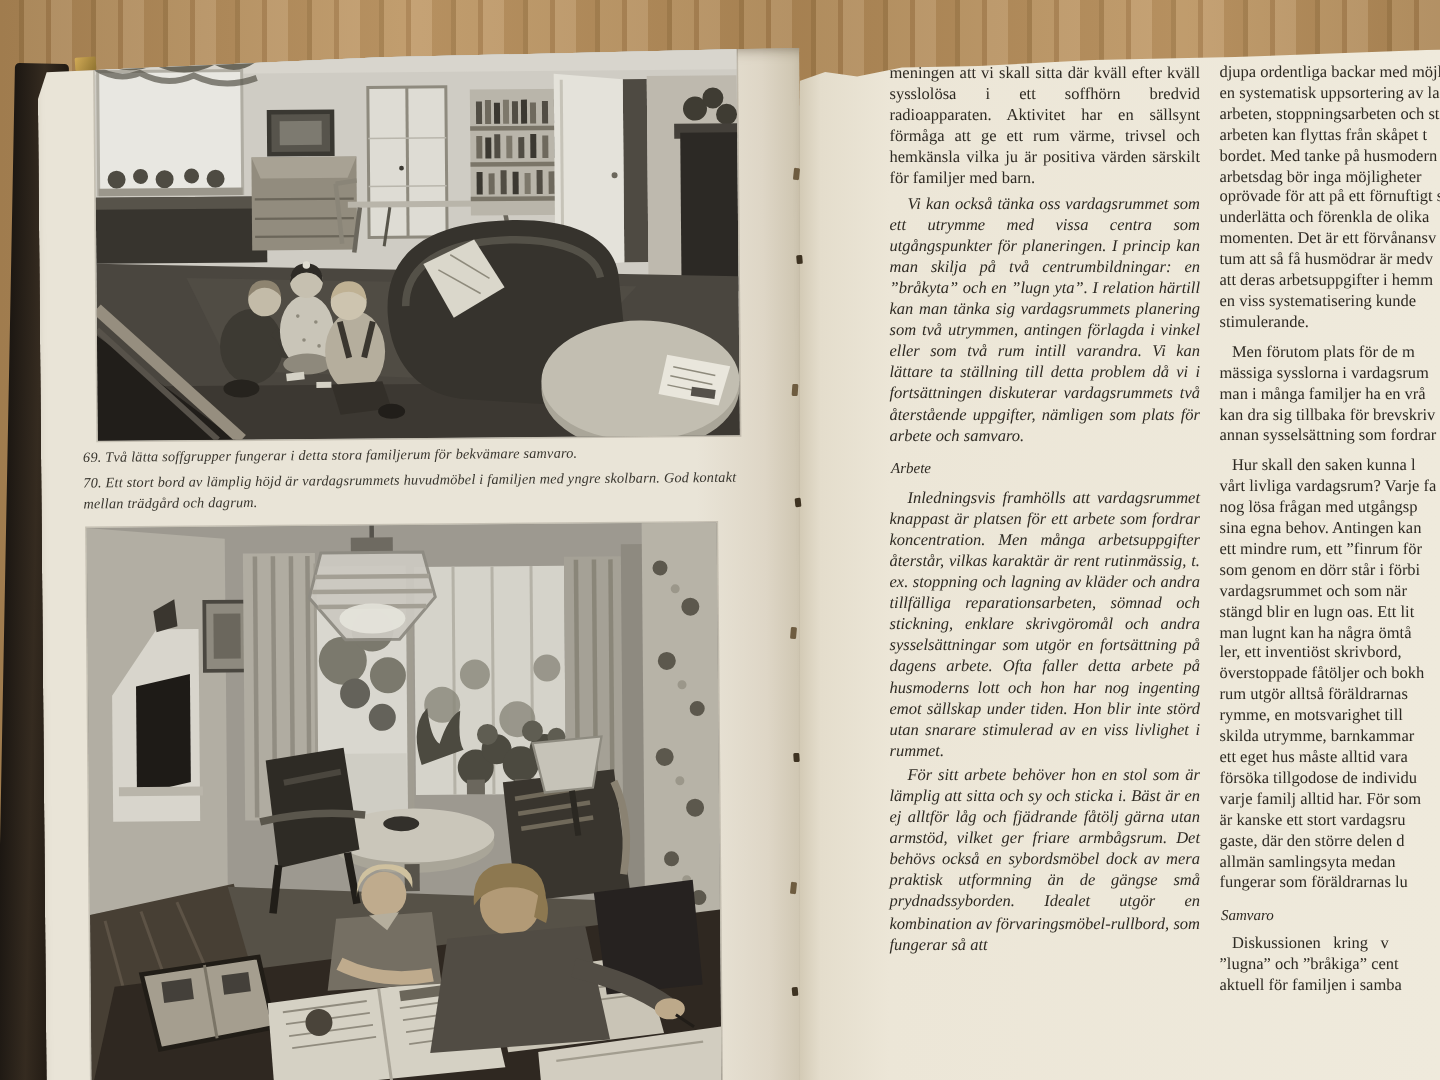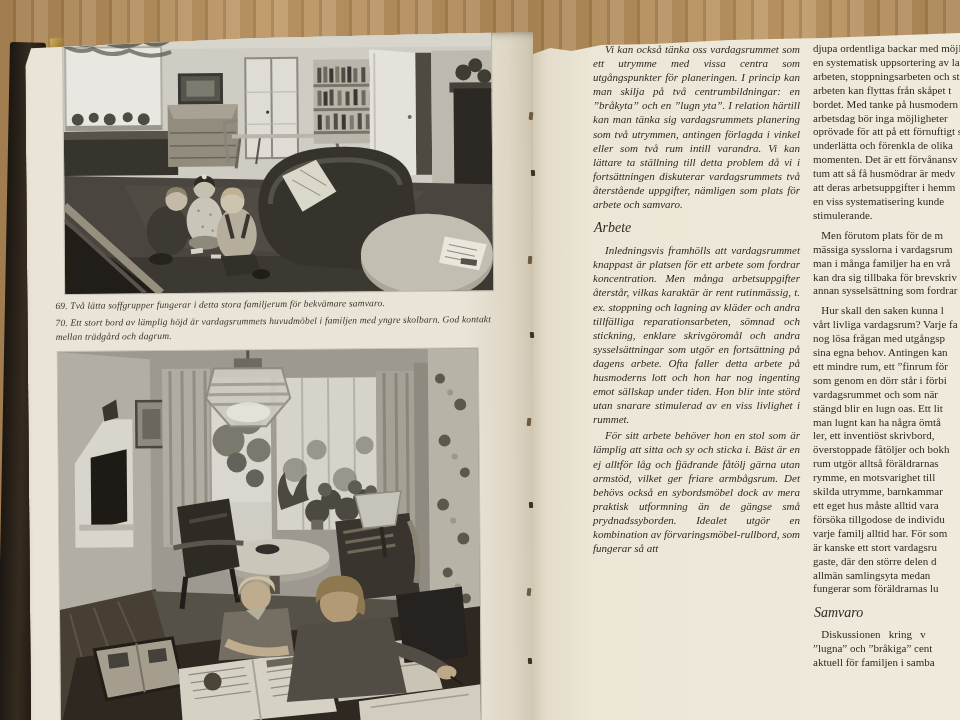--- a/index.html
+++ b/index.html
@@ -48,21 +48,21 @@
     letter-spacing:.15px;
   }
   .cap69{top:264px;}
   .cap70{top:281px;}
   
   .col{position:absolute;color:#2e2a23;font-size:11px;}
   .col1{left:60px;top:12px;width:207px;}
   .col1 .para{margin:0 0 2px;text-align:justify;line-height:14.1px;hyphens:none;}
   .para.indent{text-indent:12px;font-style:italic;}
   .subhead{
-    font-style:italic;font-weight:normal;font-size:14px;color:#2e2a23;
+    font-style:italic;font-weight:normal;font-size:10px;color:#2e2a23;
     margin:9px 0 7px 1px;
   }
   .col2{left:280px;top:12px;width:230px;}
   .col2 .lineblock{margin:0 0 6px;}
   .tline{white-space:pre;line-height:13.9px;}
   
   .stitch{position:absolute;width:4px;height:8px;background:#6e5c40;border-radius:1px;}
   .stitch.dark{background:#3e3322;height:6px;}
 </style>
 </head>
@@ -384,20 +384,21 @@
         <polygon points="238,276 330,268 346,344 226,352" fill="#514c44"></polygon>
         <path d="M322,296 q40,10 62,26" stroke="#514c44" stroke-width="13" fill="none"></path>
         <ellipse cx="386" cy="324" rx="10" ry="7" fill="#bda98a"></ellipse>
         <line x1="390" y1="328" x2="402" y2="336" stroke="#211d18" stroke-width="2"></line>
       </svg>
     </figure>
   </div>
 
   <div class="page right-page">
     <div class="col col1">
+      <p class="para">meningen att vi skall sitta där kväll efter kväll sysslolösa i ett soffhörn bredvid radioapparaten. Aktivitet har en sällsynt förmåga att ge ett rum värme, trivsel och hemkänsla vilka ju är positiva värden särskilt för familjer med barn.</p>
       <p class="para indent">Vi kan också tänka oss vardagsrummet som ett utrymme med vissa centra som utgångspunkter för planeringen. I princip kan man skilja på två centrumbildningar: en ”bråkyta” och en ”lugn yta”. I relation härtill kan man tänka sig vardagsrummets planering som två utrymmen, antingen förlagda i vinkel eller som två rum intill varandra. Vi kan lättare ta ställning till detta problem då vi i fortsättningen diskuterar vardagsrummets två återstående uppgifter, nämligen som plats för arbete och samvaro.</p>
       <h3 class="subhead">Arbete</h3>
       <p class="para indent">Inledningsvis framhölls att vardagsrummet knappast är platsen för ett arbete som fordrar koncentration. Men många arbetsuppgifter återstår, vilkas karaktär är rent rutinmässig, t. ex. stoppning och lagning av kläder och andra tillfälliga reparationsarbeten, sömnad och stickning, enklare skrivgöromål och andra sysselsättningar som utgör en fortsättning på dagens arbete. Ofta faller detta arbete på husmoderns lott och hon har nog ingenting emot sällskap under tiden. Hon blir inte störd utan snarare stimulerad av en viss livlighet i rummet.</p>
       <p class="para indent">För sitt arbete behöver hon en stol som är lämplig att sitta och sy och sticka i. Bäst är en ej alltför låg och fjädrande fåtölj gärna utan armstöd, vilket ger friare armbågsrum. Det behövs också en sybordsmöbel dock av mera praktisk utformning än de gängse små prydnadssyborden. Idealet utgör en kombination av förvaringsmöbel-rullbord, som fungerar så att</p>
     </div>
     <div class="col col2">
       <div class="lineblock">
           <div class="tline">djupa ordentliga backar med möjlig</div>
           <div class="tline">en systematisk uppsortering av la</div>
           <div class="tline">arbeten, stoppningsarbeten och stic</div>

